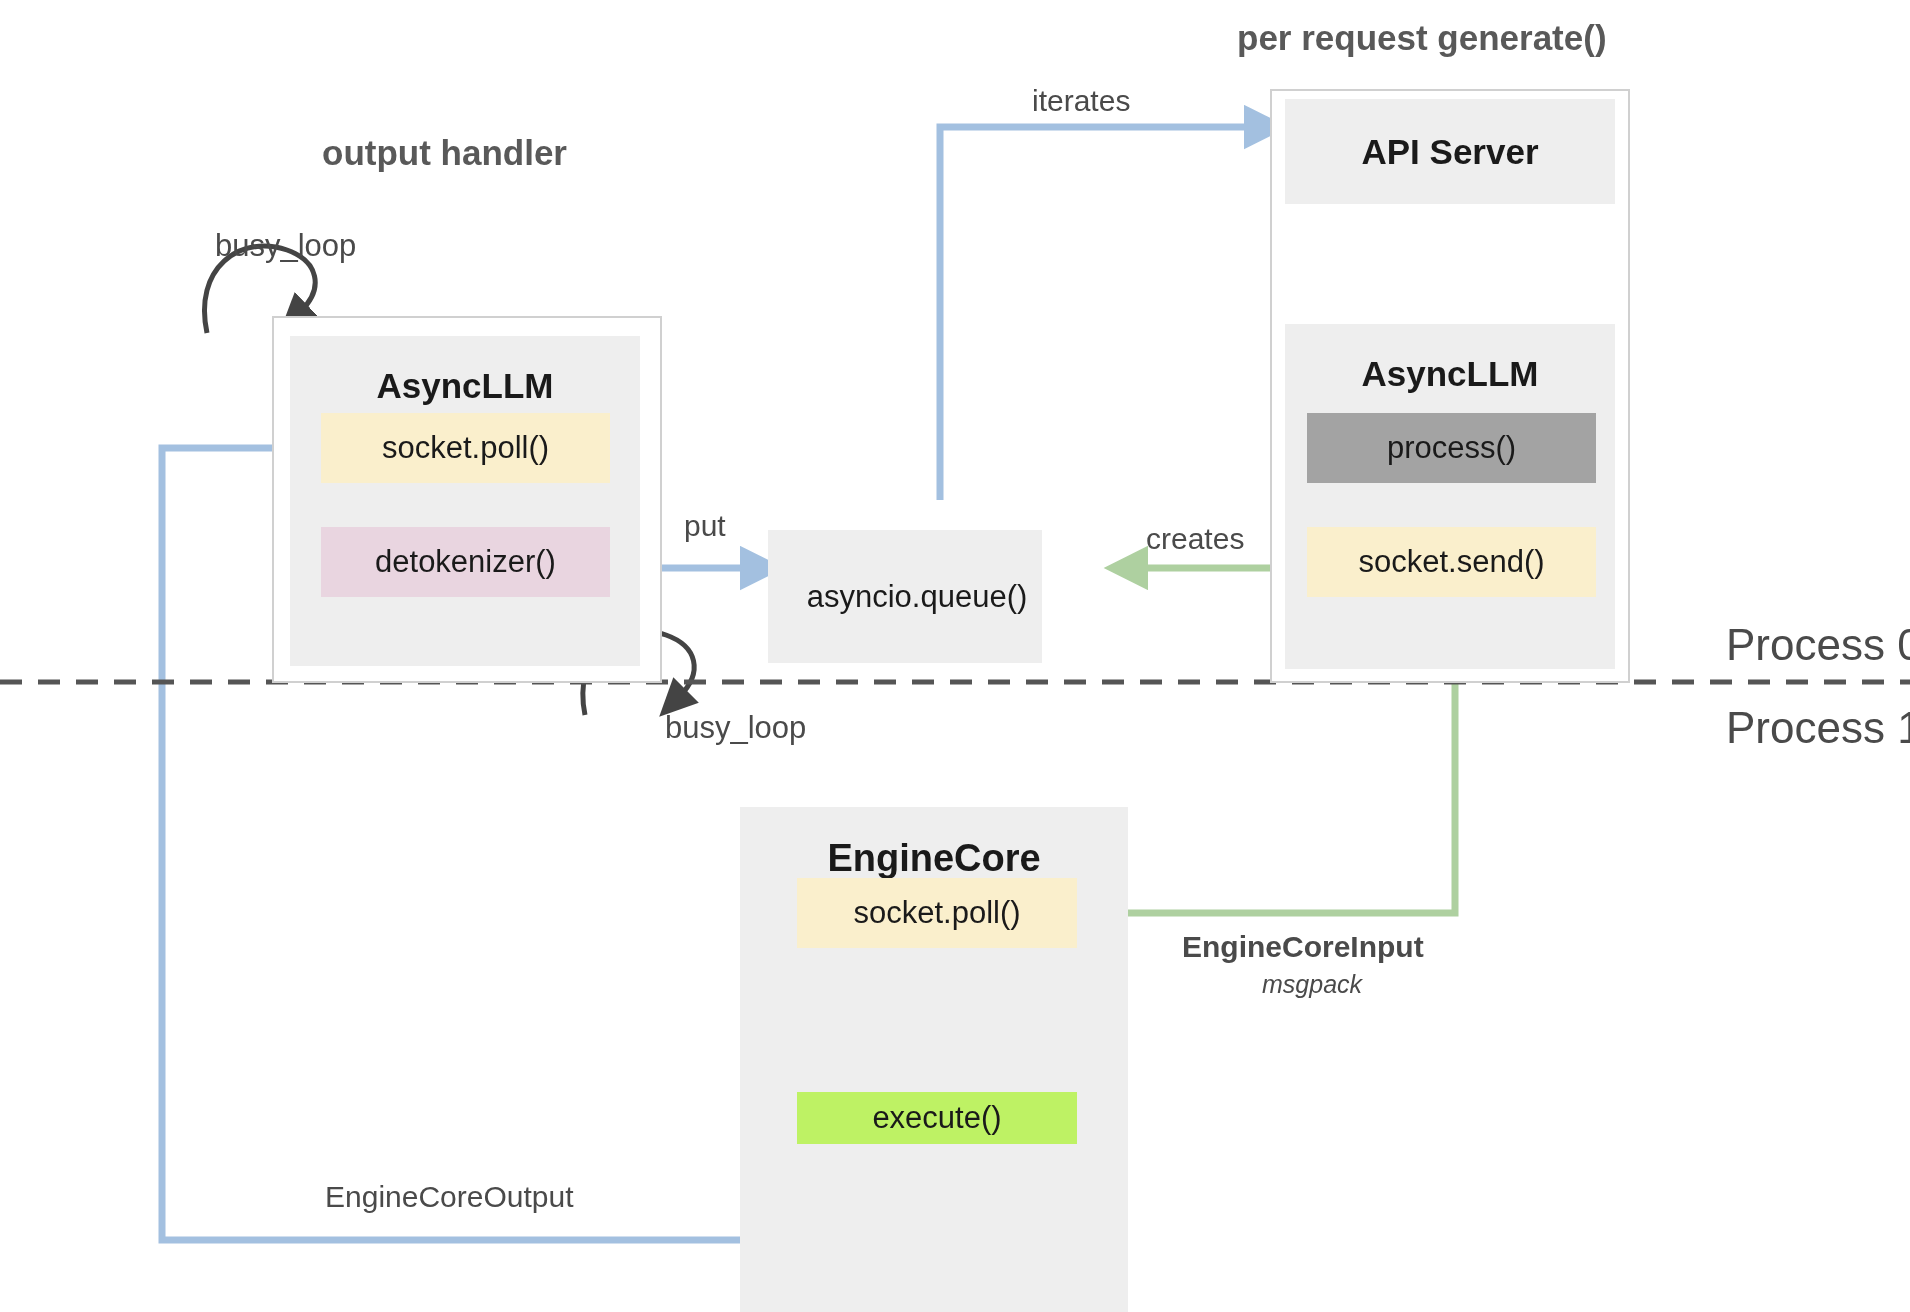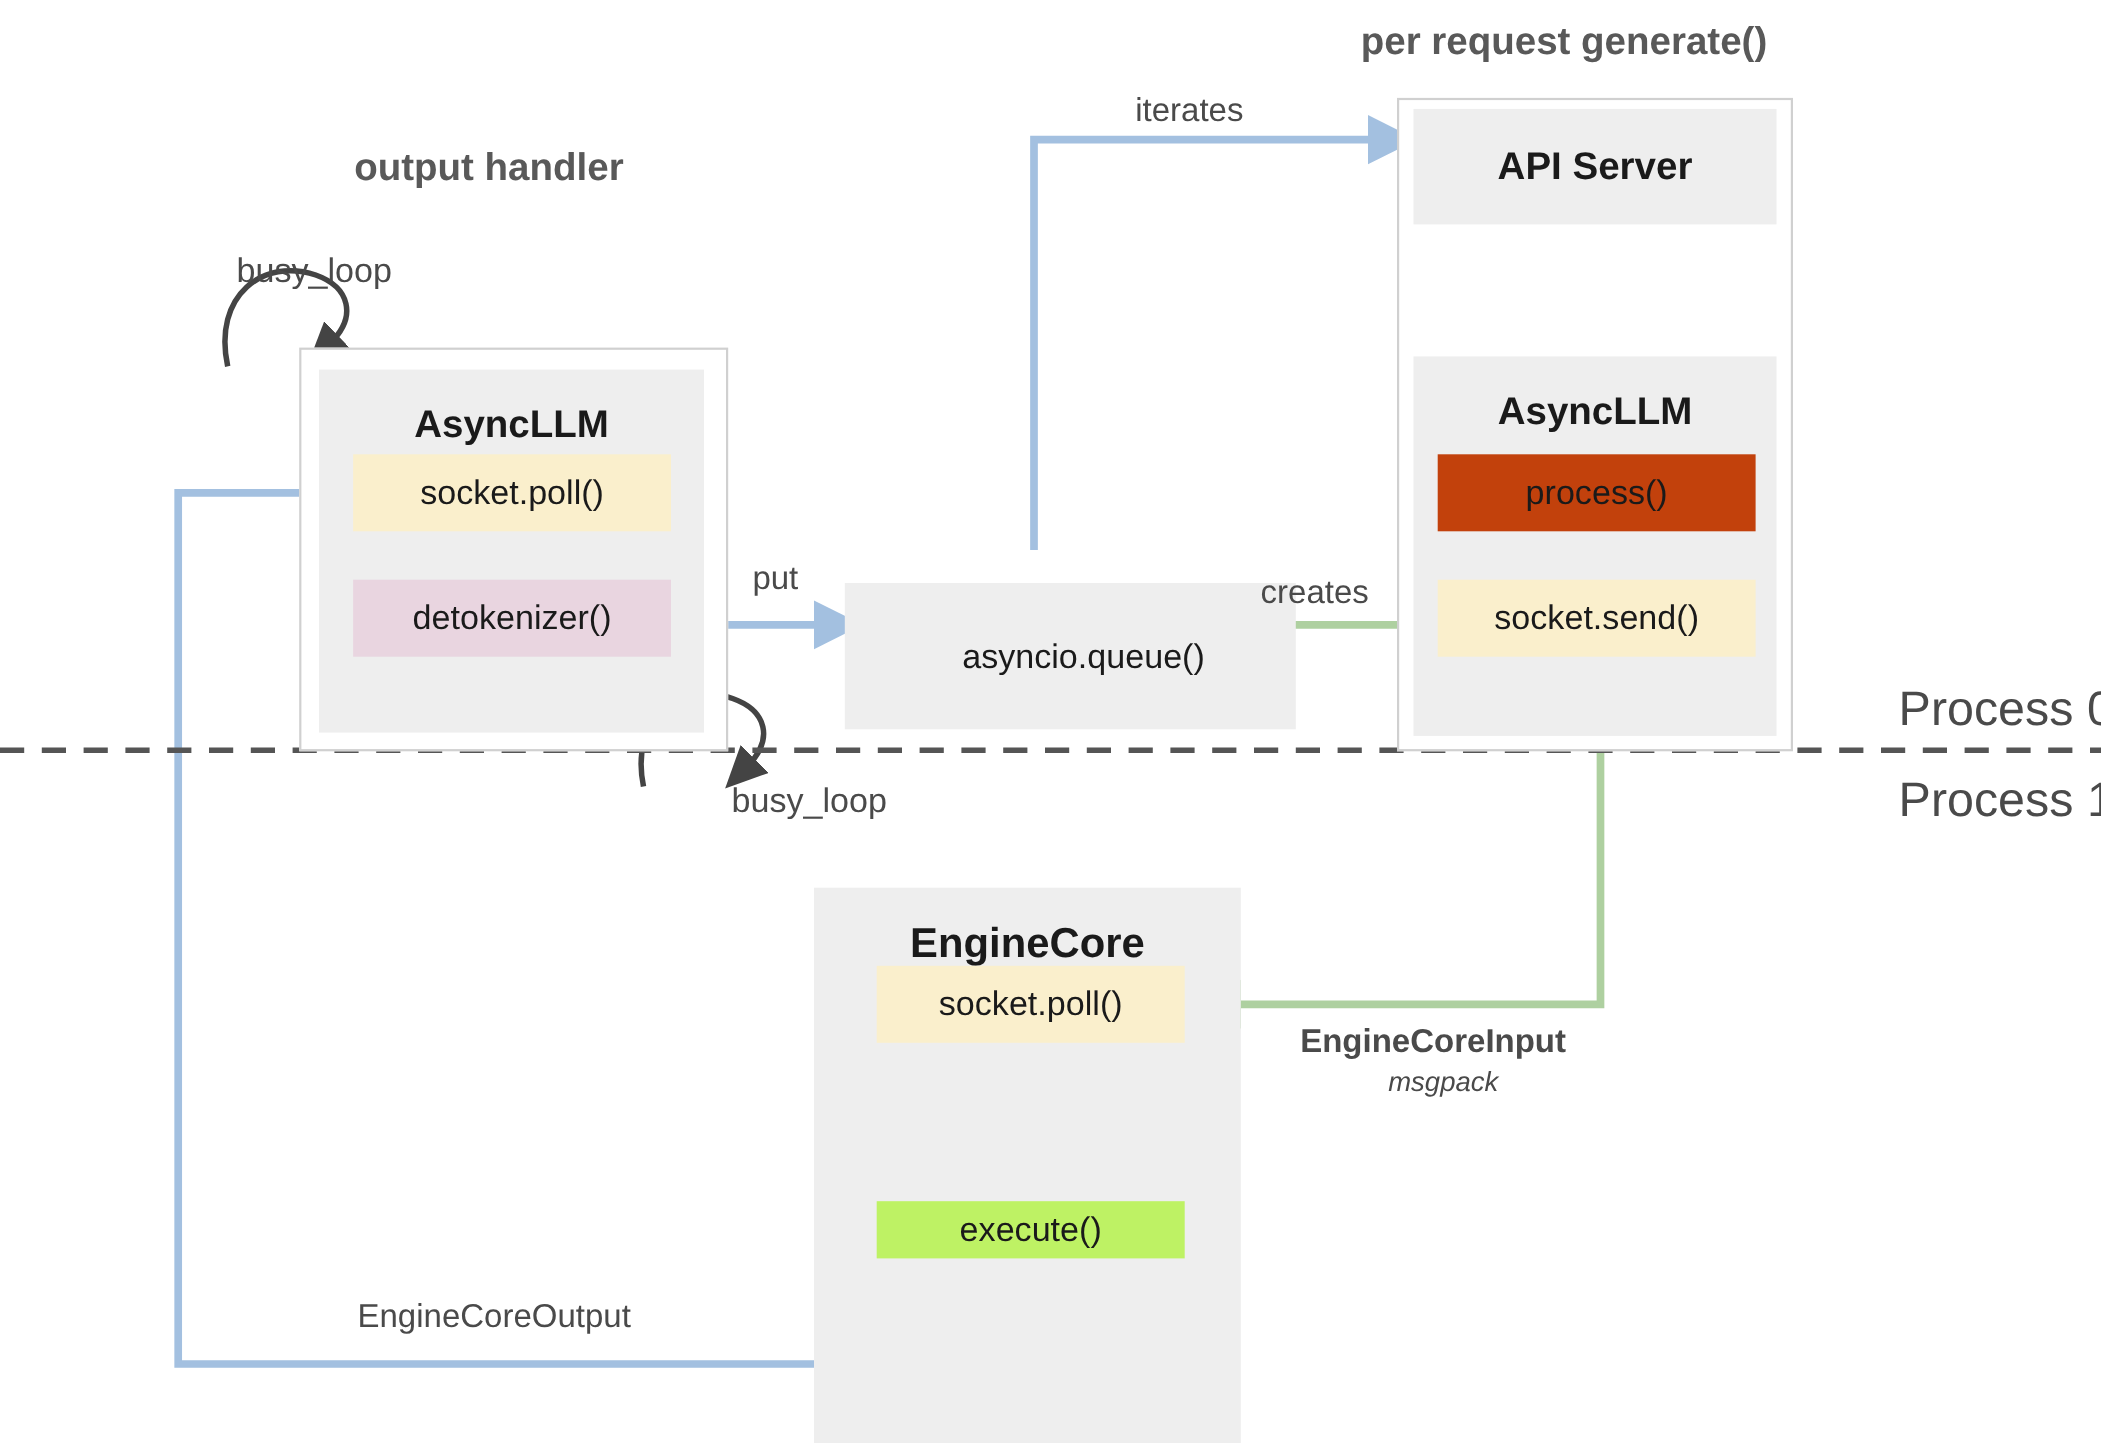--- a/index.html
+++ b/index.html
@@ -140,41 +140,41 @@
   <div class="sub-box" style="left:321px; top:413px; width:289px; height:70px; background:#FAEFCC;">
     <span>socket.poll()</span>
   </div>
 
   <div class="sub-box" style="left:321px; top:527px; width:289px; height:70px; background:#E9D5E0;">
     <span>detokenizer()</span>
   </div>
 
   <div class="edge-label" style="left:684px; top:509px;">put</div>
 
-  <div class="node grey-box" style="left:768px; top:501px; width:410px; height:133px; font-size:31px; color:#1A1A1A;padding-left:24px;">
+  <div class="node grey-box" style="left:768px; top:501px; width:274px; height:133px; font-size:31px; color:#1A1A1A;padding-left:24px;">
     <span>asyncio.queue()</span>
   </div>
 
   <div class="edge-label" style="left:1032px; top:84px;">iterates</div>
 
   <div class="edge-label" style="left:1146px; top:522px;">creates</div>
 
   <div class="group-title" style="left:1237px; top:18px;">per request generate()</div>
 
   <div class="node outer-frame" style="left:1270px; top:60px; width:360px; height:594px;"></div>
 
   <div class="node grey-box" style="left:1285px; top:70px; width:330px; height:105px; font-size:35px; font-weight:bold; color:#1A1A1A;">
     <span>API Server</span>
   </div>
 
   <div class="node grey-box titled" style="left:1285px; top:295px; width:330px; height:345px; padding-top:30px;">
     <div class="box-title" style="font-size:35px;">AsyncLLM</div>
   </div>
 
-  <div class="sub-box" style="left:1307px; top:413px; width:289px; height:70px; background:#c2410c;">
+  <div class="sub-box" style="left:1307px; top:413px; width:289px; height:70px; background:#a3a3a3;">
     <span>process()</span>
   </div>
 
   <div class="sub-box" style="left:1307px; top:527px; width:289px; height:70px; background:#FAEFCC;">
     <span>socket.send()</span>
   </div>
 
   <div class="process-label" style="left:1726px; top:620px;">Process 0</div>
 
   <div class="process-label" style="left:1726px; top:703px;">Process 1</div>

